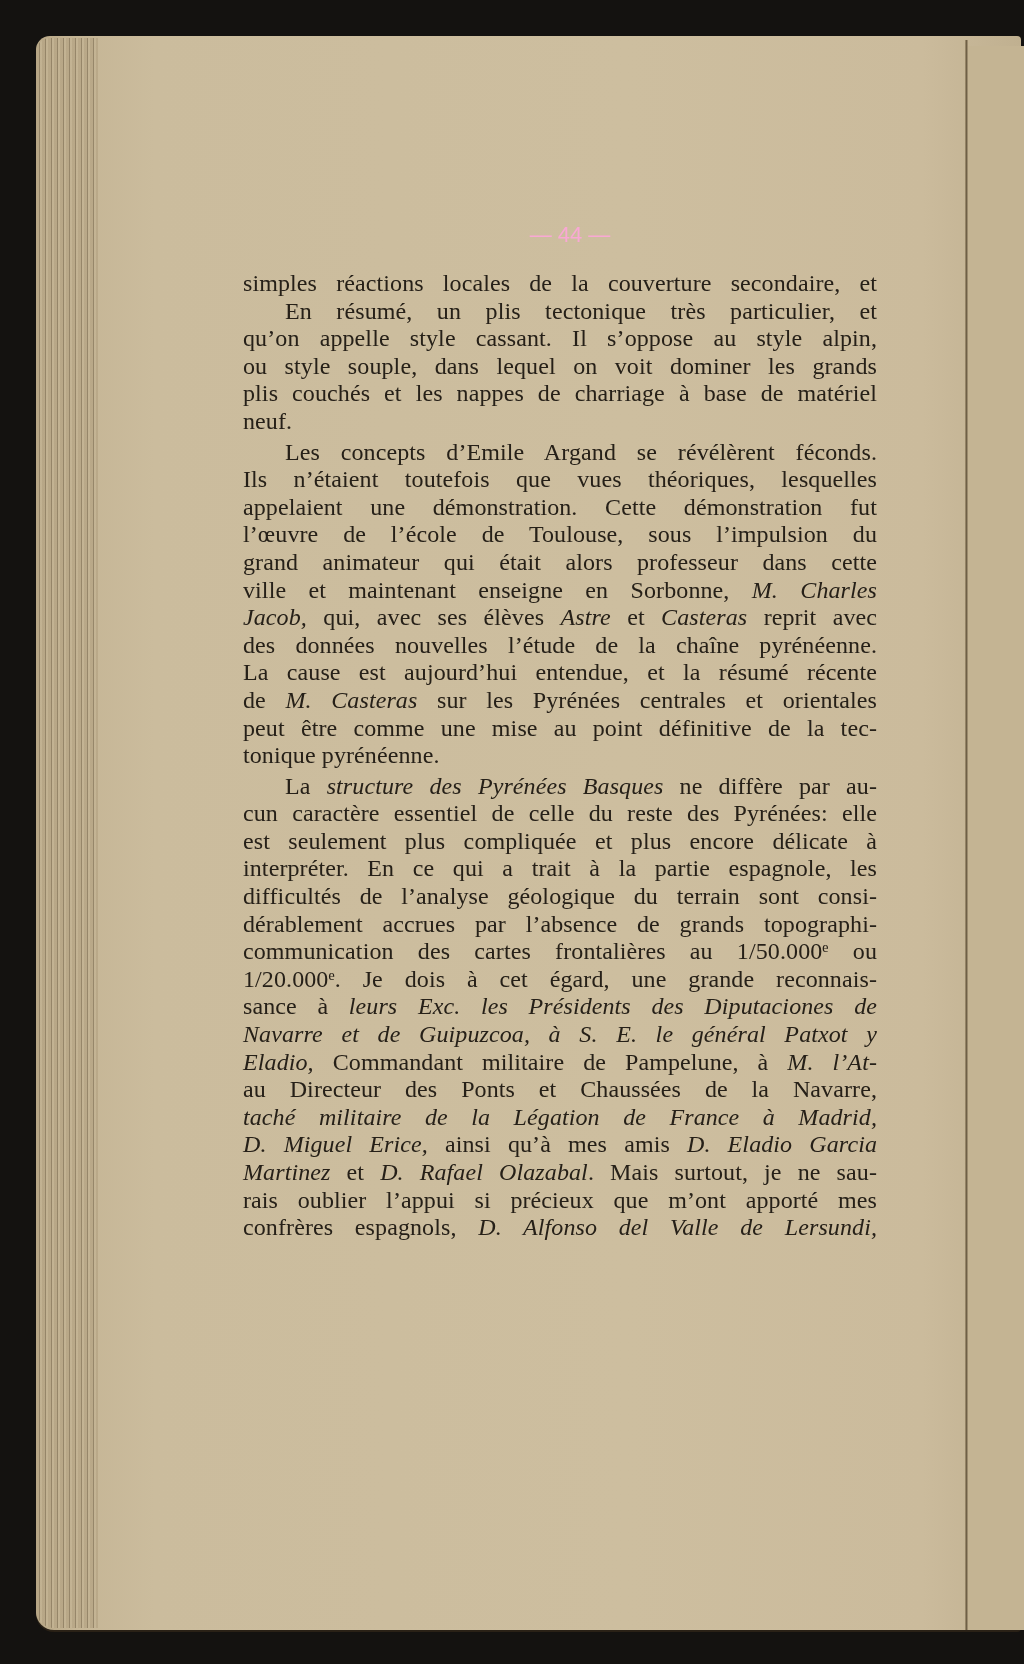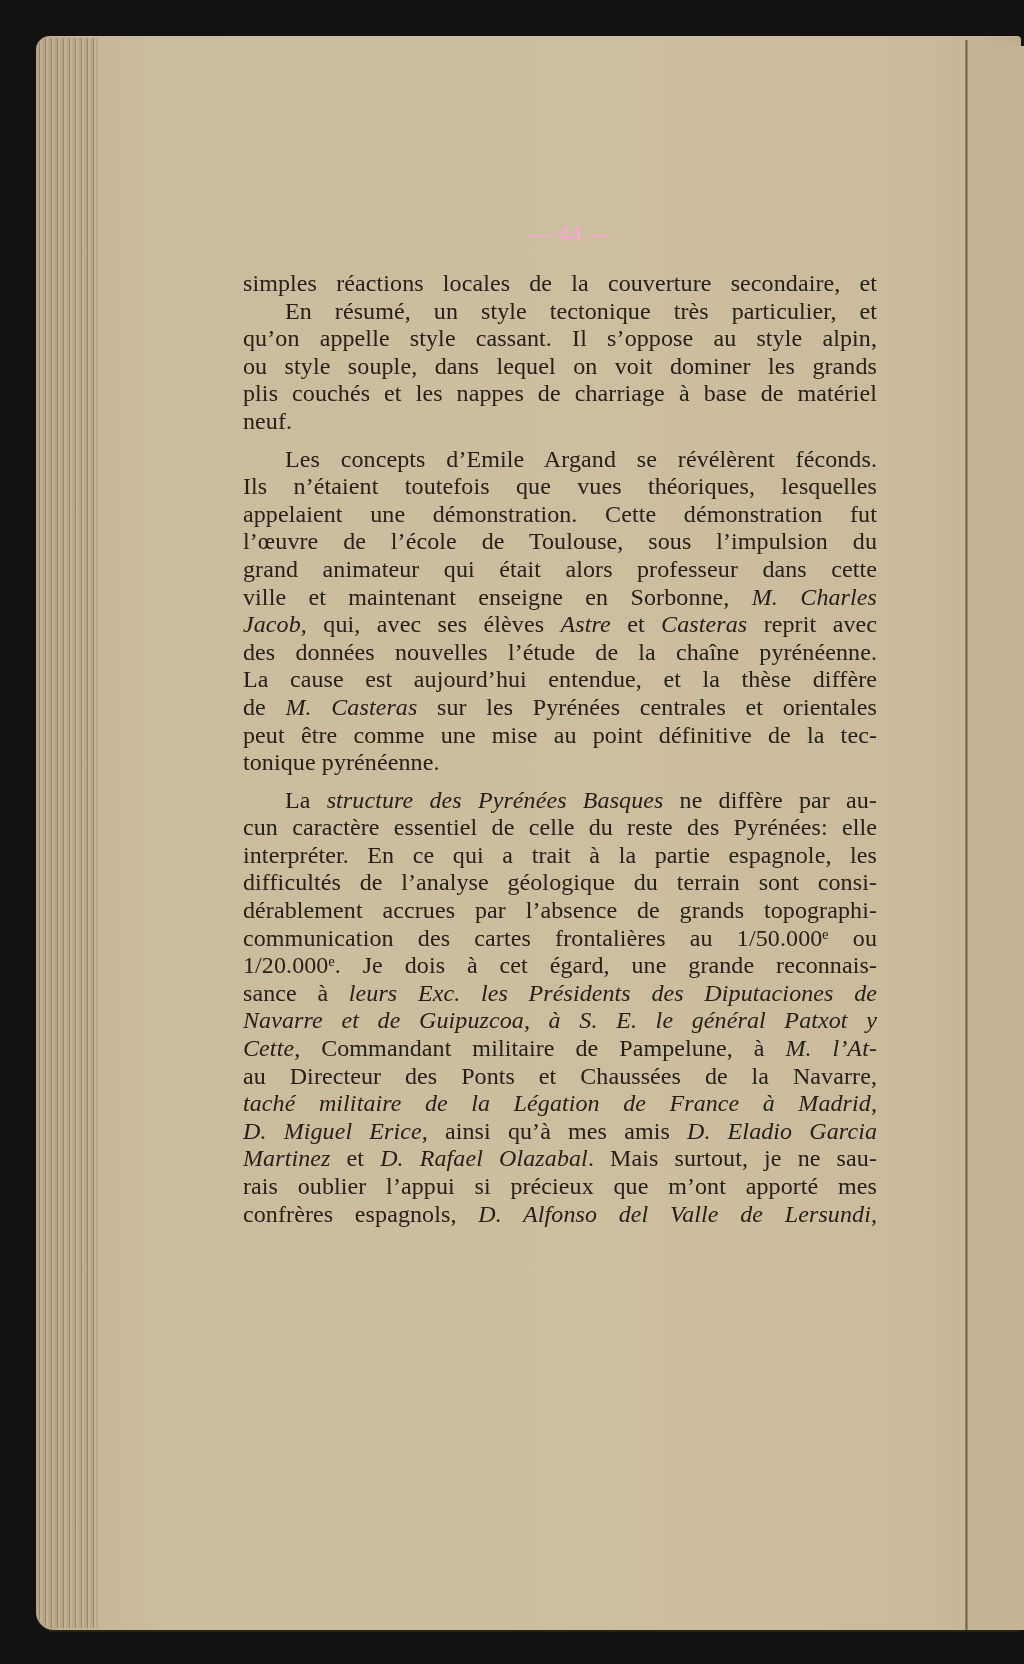--- a/index.html
+++ b/index.html
@@ -41,21 +41,21 @@
       letter-spacing: 0.1px;
     }
     .folio {
       position: absolute; left: 520px; top: 222px; width: 100px;
       text-align: center; color: #f9a8d4; font-size: 22px;
       font-family: "Liberation Sans", "DejaVu Sans", sans-serif;
     }
     .line { display: block; white-space: nowrap; text-align-last: justify; }
     .line.last { text-align-last: left; }
     .indent { padding-left: 42px; }
-    .para-gap { margin-top: 10px; }
+    .para-gap { margin-top: 3px; }
     i { font-style: italic; }
   </style>
 </head>
 <body>
 
 <div class="book">
   <div class="page"></div>
   <div class="page-edges"></div>
   <div class="gutter"></div>
   <div class="next-page"></div>
@@ -63,53 +63,54 @@
 
 <div class="folio">— 44 —</div>
 
 <div class="text" style="top:270px;">
 
   <div>
     <span class="line">simples réactions locales de la couverture secondaire, et</span>
   </div>
 
   <div>
-    <span class="line indent">En résumé, un style tectonique très particulier, et</span>
+    <span class="line indent">En résumé, un plis tectonique très particulier, et</span>
     <span class="line">qu’on appelle style cassant. Il s’oppose au style alpin,</span>
     <span class="line">ou style souple, dans lequel on voit dominer les grands</span>
     <span class="line">plis couchés et les nappes de charriage à base de matériel</span>
     <span class="line last">neuf.</span>
   </div>
 
   <div class="para-gap">
     <span class="line indent">Les concepts d’Emile Argand se révélèrent féconds.</span>
     <span class="line">Ils n’étaient toutefois que vues théoriques, lesquelles</span>
     <span class="line">appelaient une démonstration. Cette démonstration fut</span>
     <span class="line">l’œuvre de l’école de Toulouse, sous l’impulsion du</span>
     <span class="line">grand animateur qui était alors professeur dans cette</span>
     <span class="line"><span>ville et maintenant enseigne en Sorbonne, </span><i>M. Charles</i></span>
     <span class="line"><i>Jacob,</i> <span>qui, avec ses élèves </span><i>Astre</i><span> et </span><i>Casteras</i><span> reprit avec</span></span>
     <span class="line">des données nouvelles l’étude de la chaîne pyrénéenne.</span>
-    <span class="line">La cause est aujourd’hui entendue, et la thèse diffère</span>
+    <span class="line">La cause est aujourd’hui entendue, et la résumé récente</span>
     <span class="line"><span>de </span><i>M. Casteras</i><span> sur les Pyrénées centrales et orientales</span></span>
     <span class="line">peut être comme une mise au point définitive de la tec-</span>
     <span class="line last">tonique pyrénéenne.</span>
   </div>
 
   <div class="para-gap">
     <span class="line indent"><span>La </span><i>structure des Pyrénées Basques</i><span> ne diffère par au-</span></span>
     <span class="line">cun caractère essentiel de celle du reste des Pyrénées: elle</span>
+    <span class="line">est seulement plus compliquée et plus encore délicate à</span>
     <span class="line">interpréter. En ce qui a trait à la partie espagnole, les</span>
     <span class="line">difficultés de l’analyse géologique du terrain sont consi-</span>
     <span class="line">dérablement accrues par l’absence de grands topographi-</span>
     <span class="line">communication des cartes frontalières au 1/50.000ᵉ ou</span>
     <span class="line">1/20.000ᵉ. Je dois à cet égard, une grande reconnais-</span>
     <span class="line"><span>sance à </span><i>leurs Exc. les Présidents des Diputaciones de</i></span>
     <span class="line"><i>Navarre et de Guipuzcoa, à S. E. le général Patxot y</i></span>
-    <span class="line"><i>Cette,</i><span> Commandant militaire de Pampelune, à </span><i>M. l’At-</i></span>
+    <span class="line"><i>Eladio,</i><span> Commandant militaire de Pampelune, à </span><i>M. l’At-</i></span>
     <span class="line">au Directeur des Ponts et Chaussées de la Navarre,</span>
     <span class="line"><i>taché militaire de la Légation de France à Madrid,</i></span>
     <span class="line"><i>D. Miguel Erice,</i><span> ainsi qu’à mes amis </span><i>D. Eladio Garcia</i></span>
     <span class="line"><i>Martinez</i><span> et </span><i>D. Rafael Olazabal</i><span>. Mais surtout, je ne sau-</span></span>
     <span class="line">rais oublier l’appui si précieux que m’ont apporté mes</span>
     <span class="line"><span>confrères espagnols, </span><i>D. Alfonso del Valle de Lersundi,</i></span>
   </div>
 </div>
 
 </body></html>

